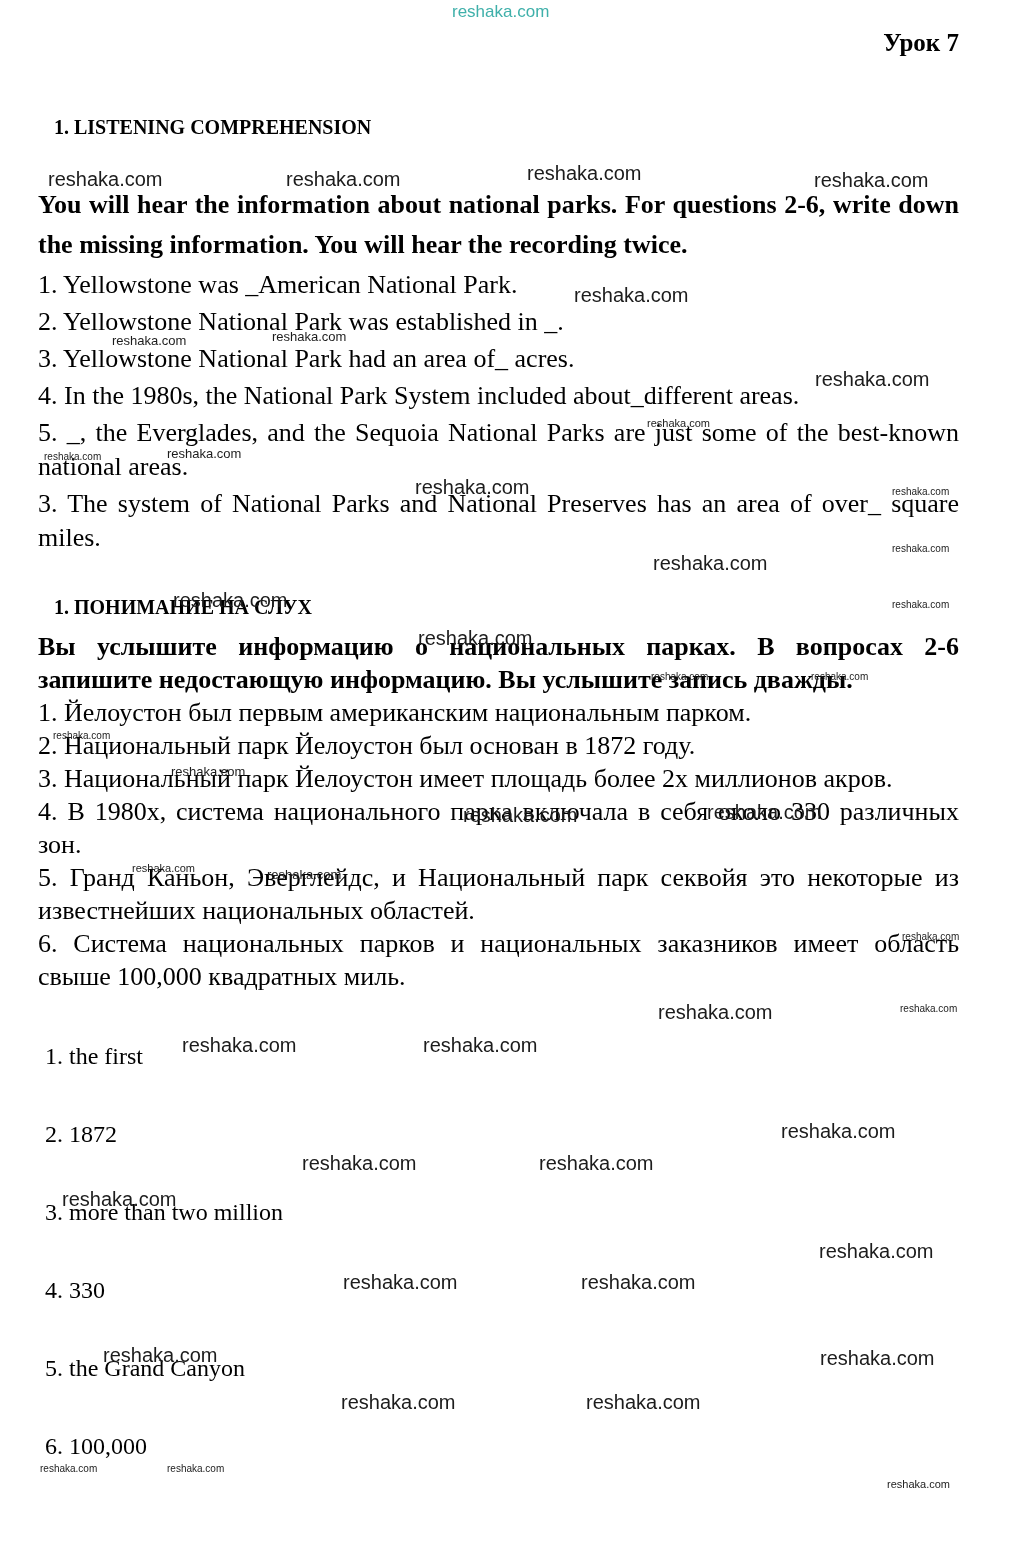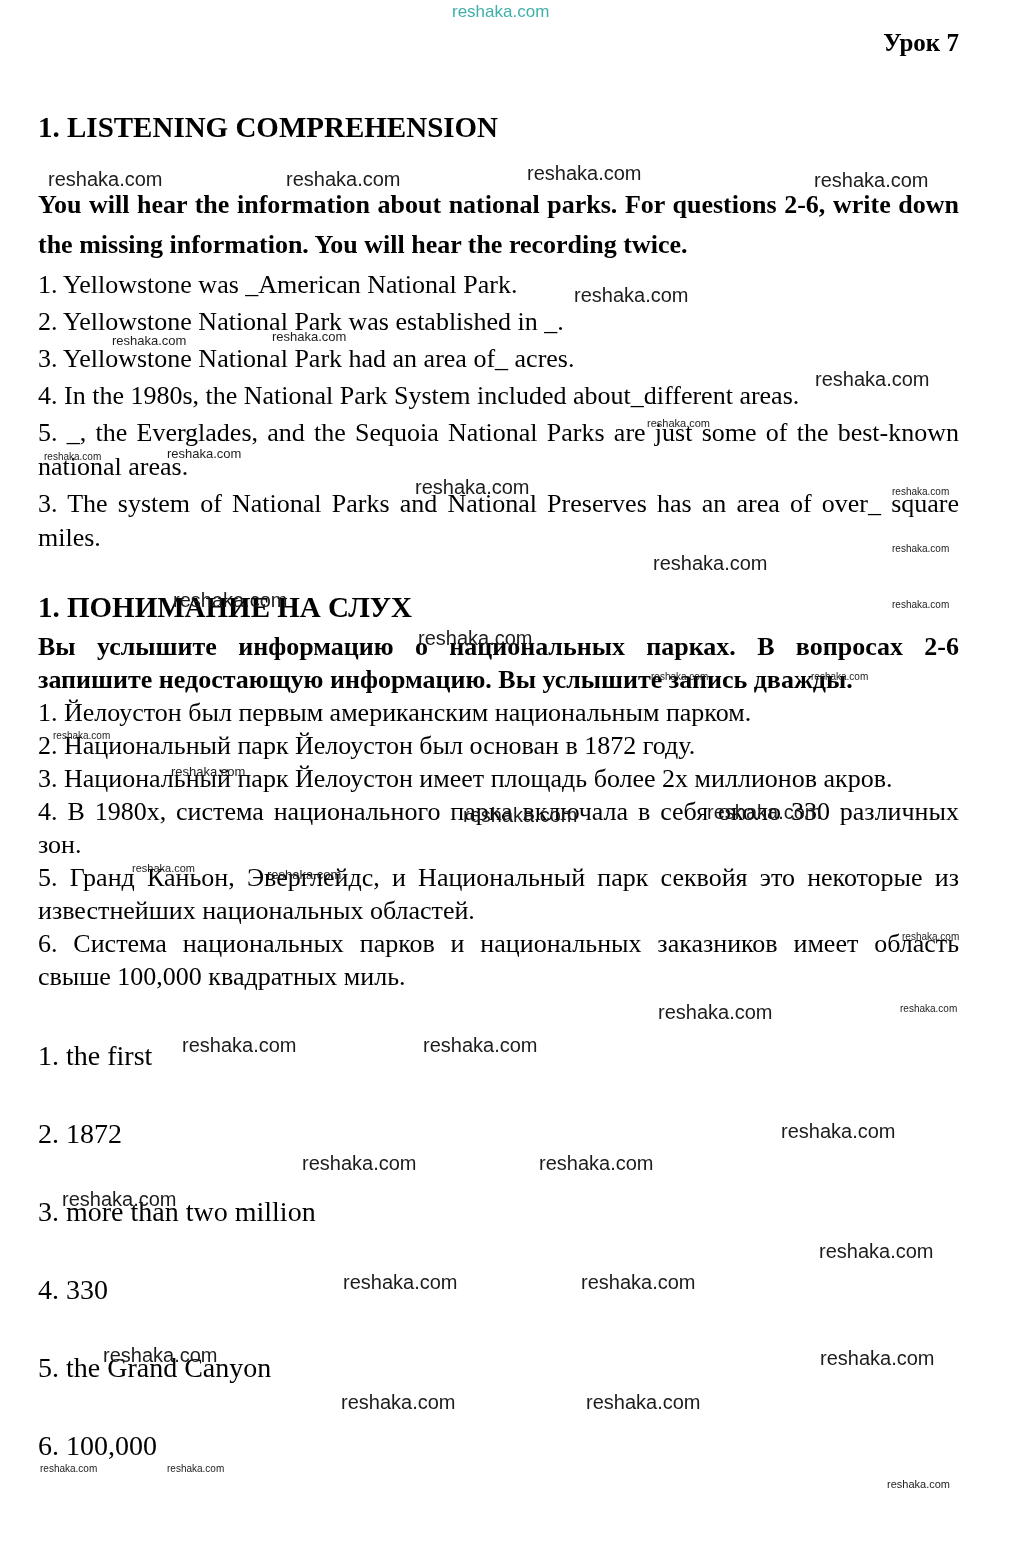--- a/index.html
+++ b/index.html
@@ -23,22 +23,22 @@
     padding: 28px 56px 30px 38px;
   }
   .lesson-title {
     margin: 0;
     font-size: 25px;
     line-height: 30px;
     font-weight: bold;
     text-align: right;
   }
   .section-heading {
-    margin: 52px 0 0 0;
-    font-size: 29px;
+    margin: 52px 0 0 16px;
+    font-size: 20px;
     line-height: 34px;
     font-weight: bold;
   }
   .section-heading.ru {
     margin-top: 35px;
   }
   .instructions {
     margin: 41px 0 0 0;
     font-size: 26px;
     line-height: 40px;
@@ -55,22 +55,22 @@
     line-height: 34px;
     text-align: justify;
   }
   .ru-item {
     margin: 0;
     font-size: 26px;
     line-height: 33px;
     text-align: justify;
   }
   .answer {
-    margin: 48px 0 0 0;
-    font-size: 28px;
+    margin: 48px 0 0 7px;
+    font-size: 24px;
     line-height: 30px;
   }
   .watermark-layer {
     position: absolute;
     inset: 0;
     z-index: 2;
     pointer-events: none;
   }
   .wm {
     position: absolute;

